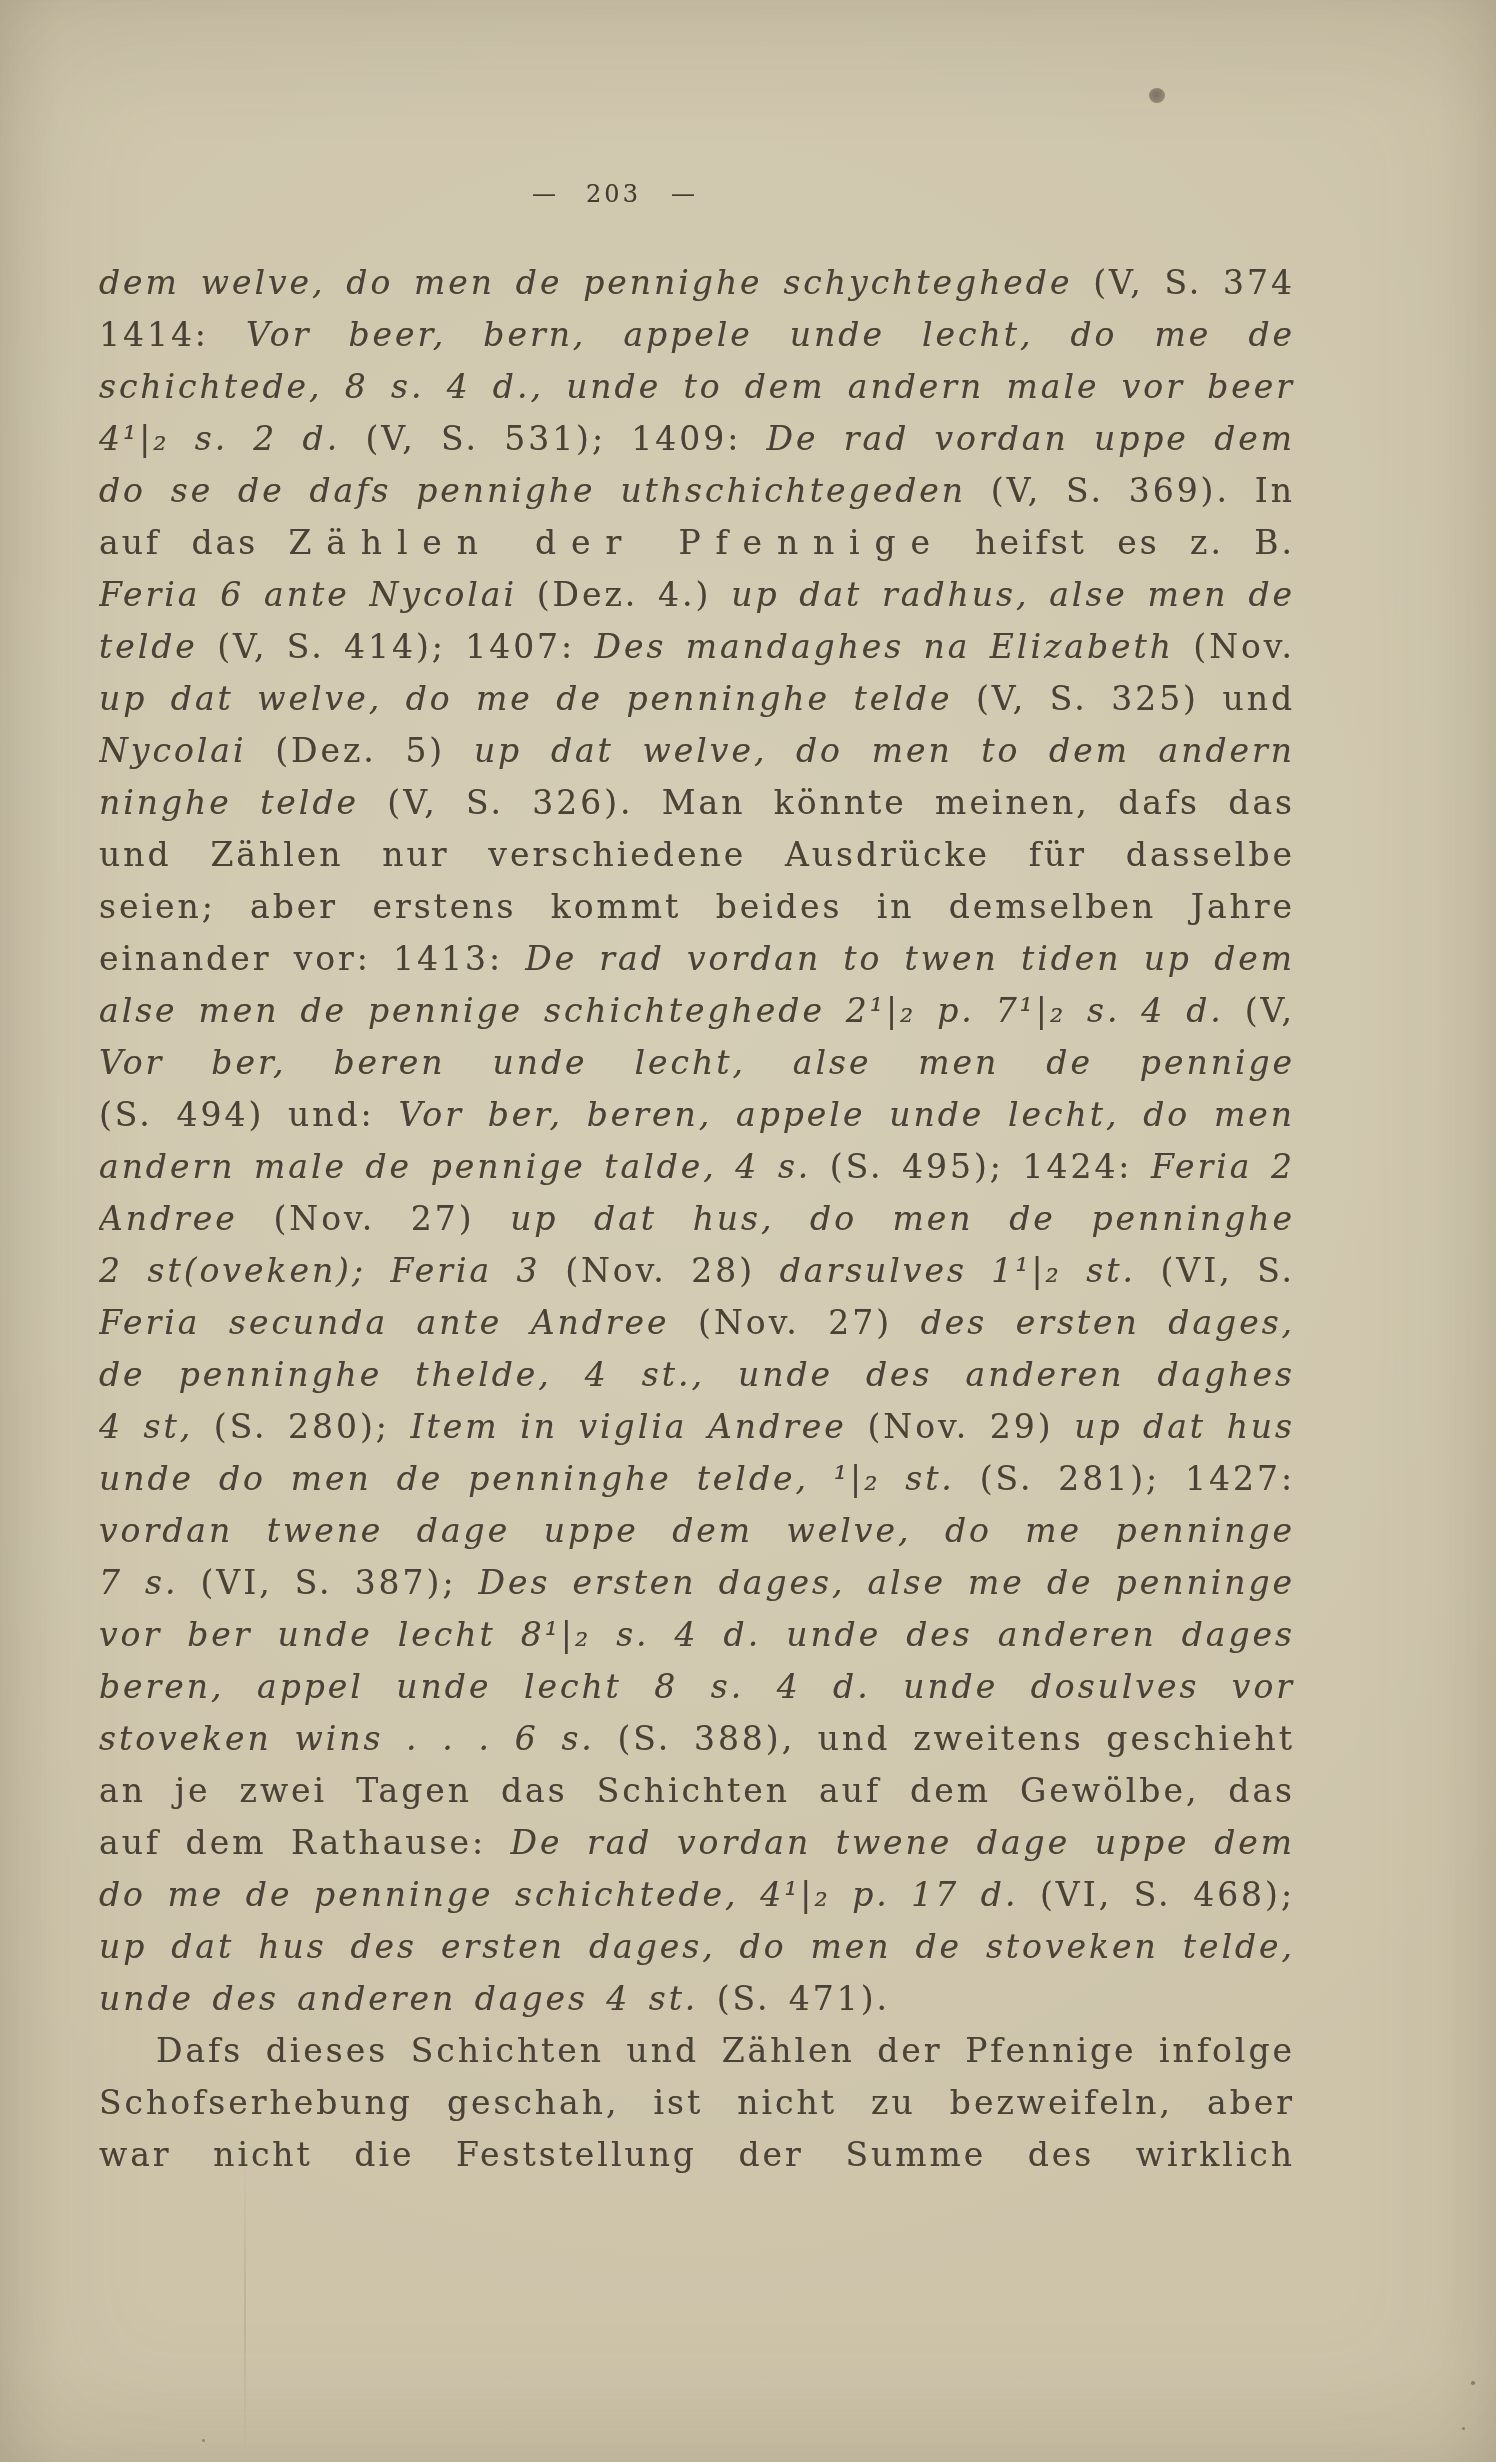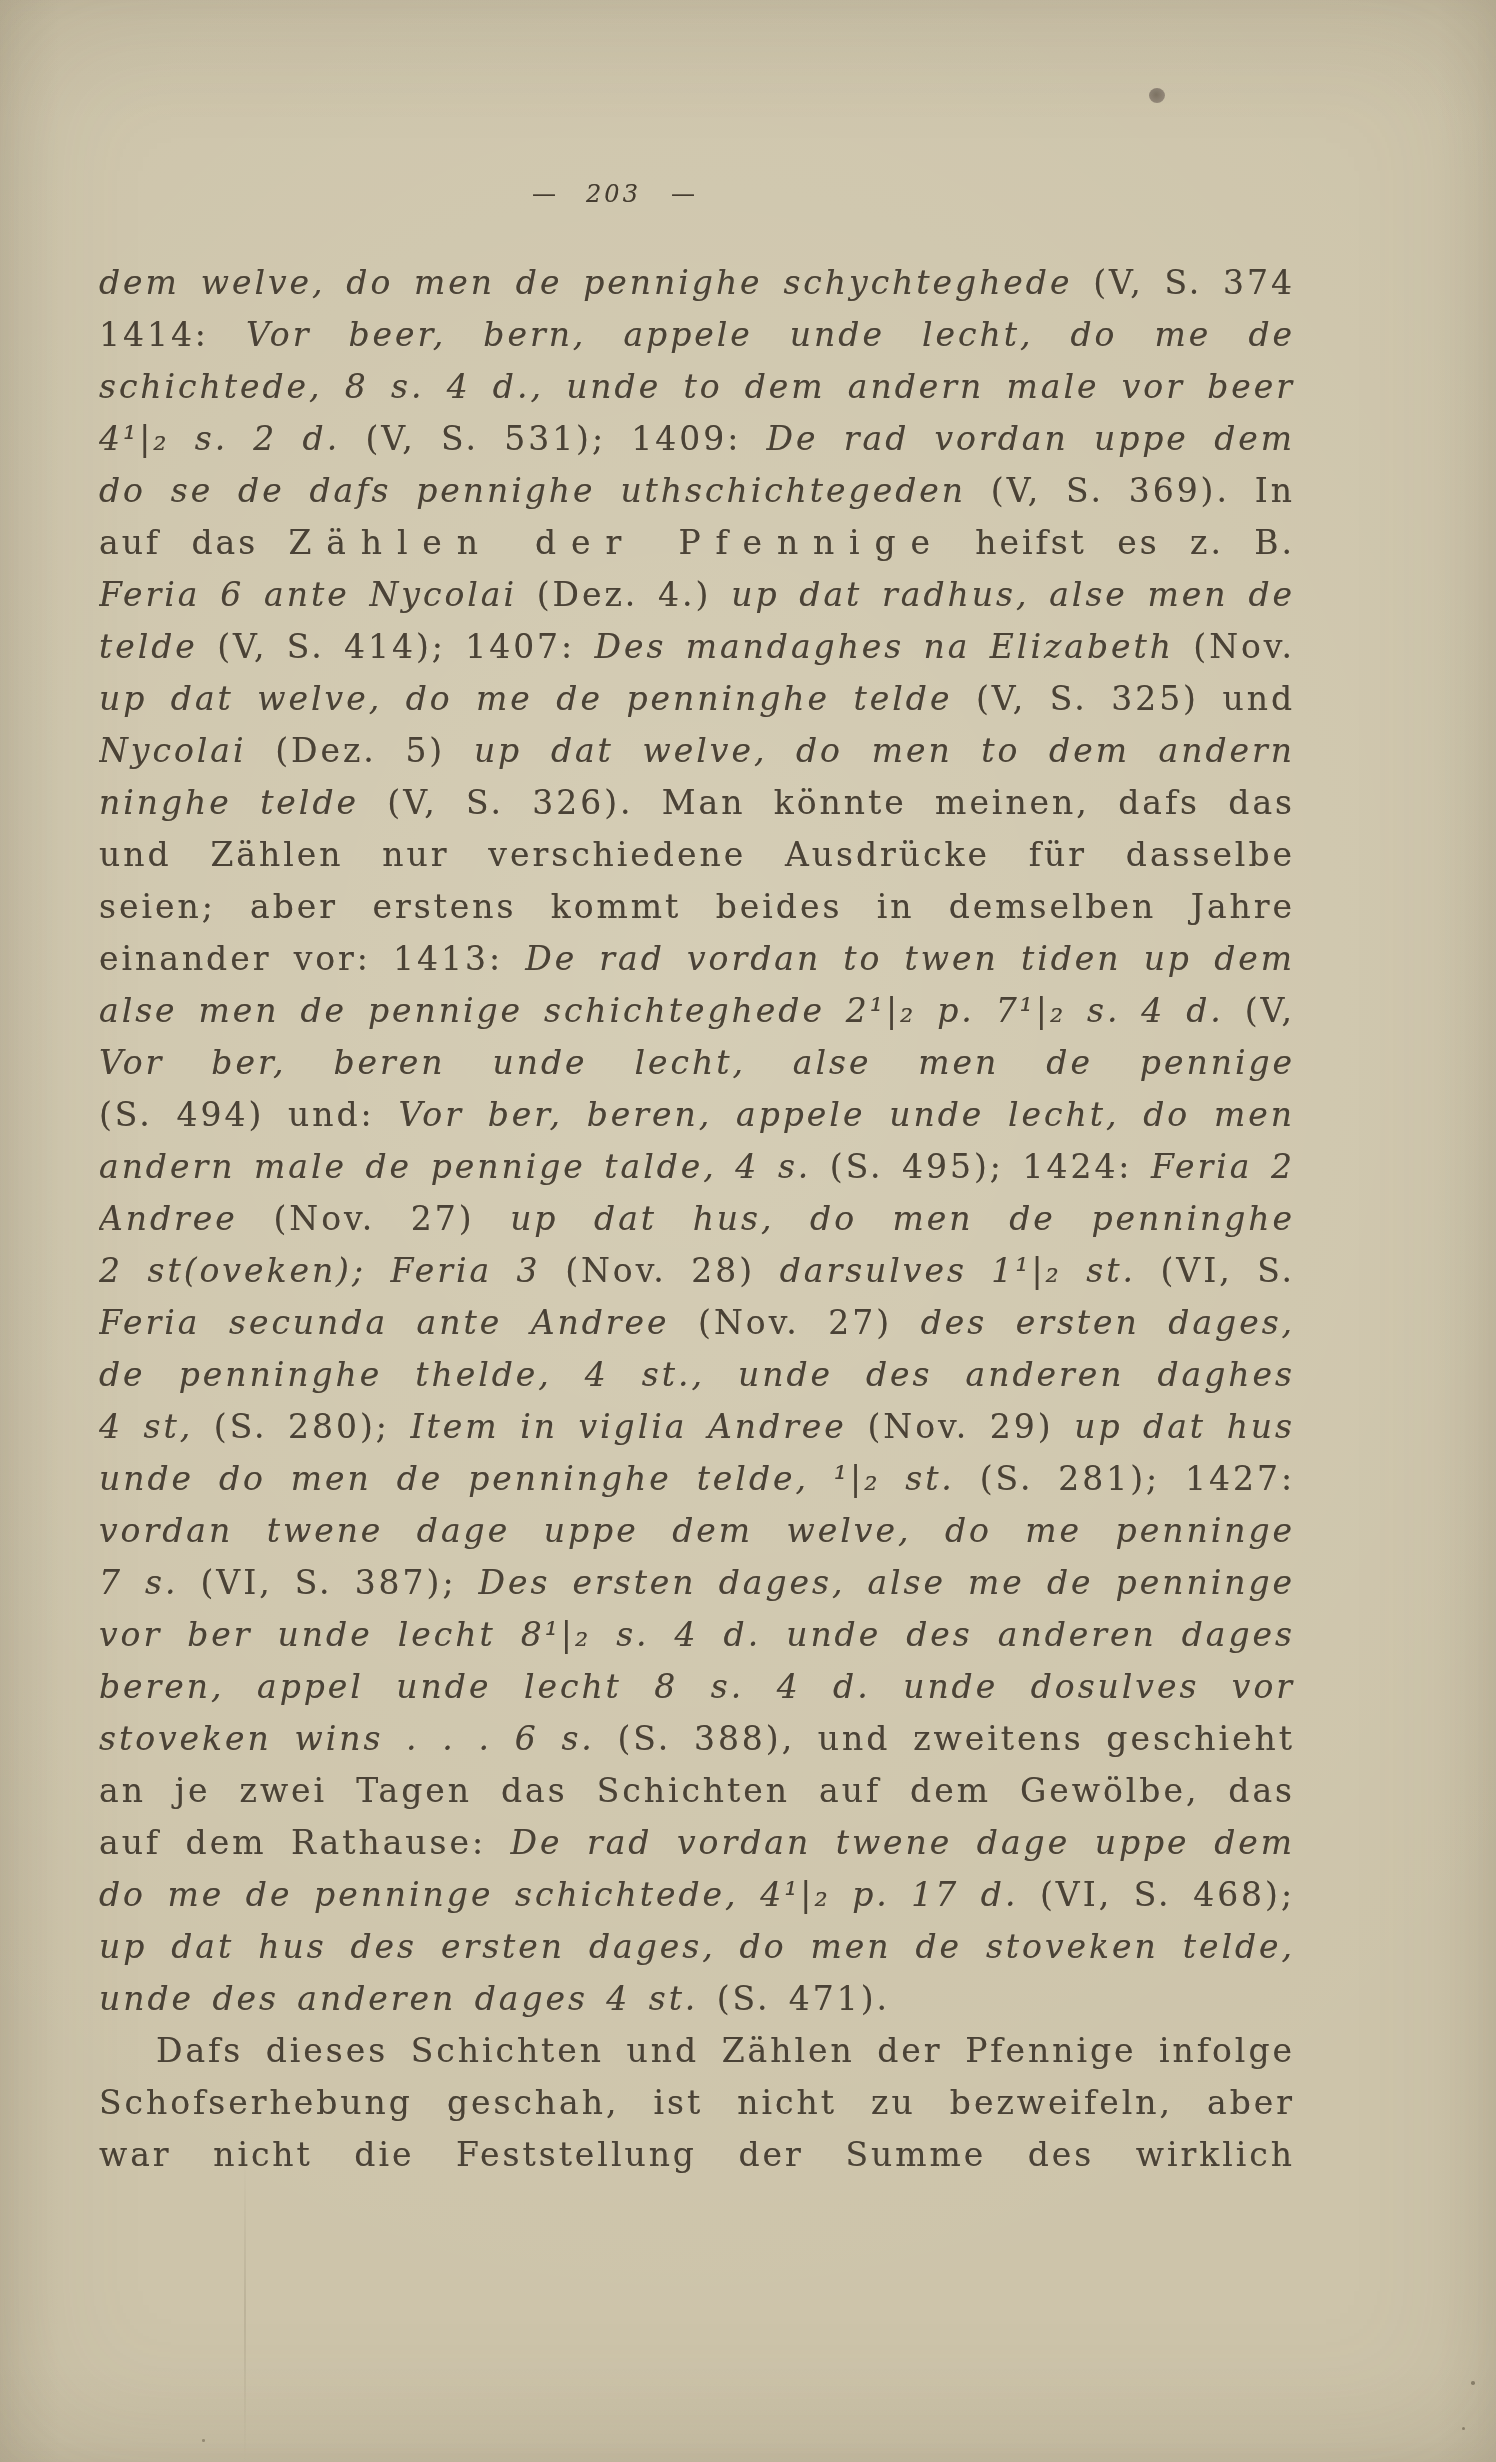--- a/index.html
+++ b/index.html
@@ -18,21 +18,21 @@
   .page::after {
     content:""; position:absolute; inset:0; pointer-events:none;
     box-shadow: inset 0 0 143px rgba(110,100,75,0.17), inset 0 0 25.5px rgba(120,110,85,0.06);
   }
   .pagenum {
     position:absolute; top:180px; left:532px;
     display:flex; align-items:center; gap:30px;
     font-size:24px; color:#453d31;
     text-shadow:0 0 0.5px rgba(70,60,45,0.45);
   }
-  .pagenum .num { letter-spacing:3.1px;font-style:italic; }
+  .pagenum .num { letter-spacing:3.1px; }
   .text-block {
     position:absolute; left:99px; top:257px; width:1196px;
     font-size:33px;
     letter-spacing:0.09em;
     word-spacing:0.15em;
     text-shadow:0 0 0.5px rgba(70,60,45,0.40);
   }
   .line {
     height:52px; line-height:52px;
     text-align:justify; text-align-last:justify;

